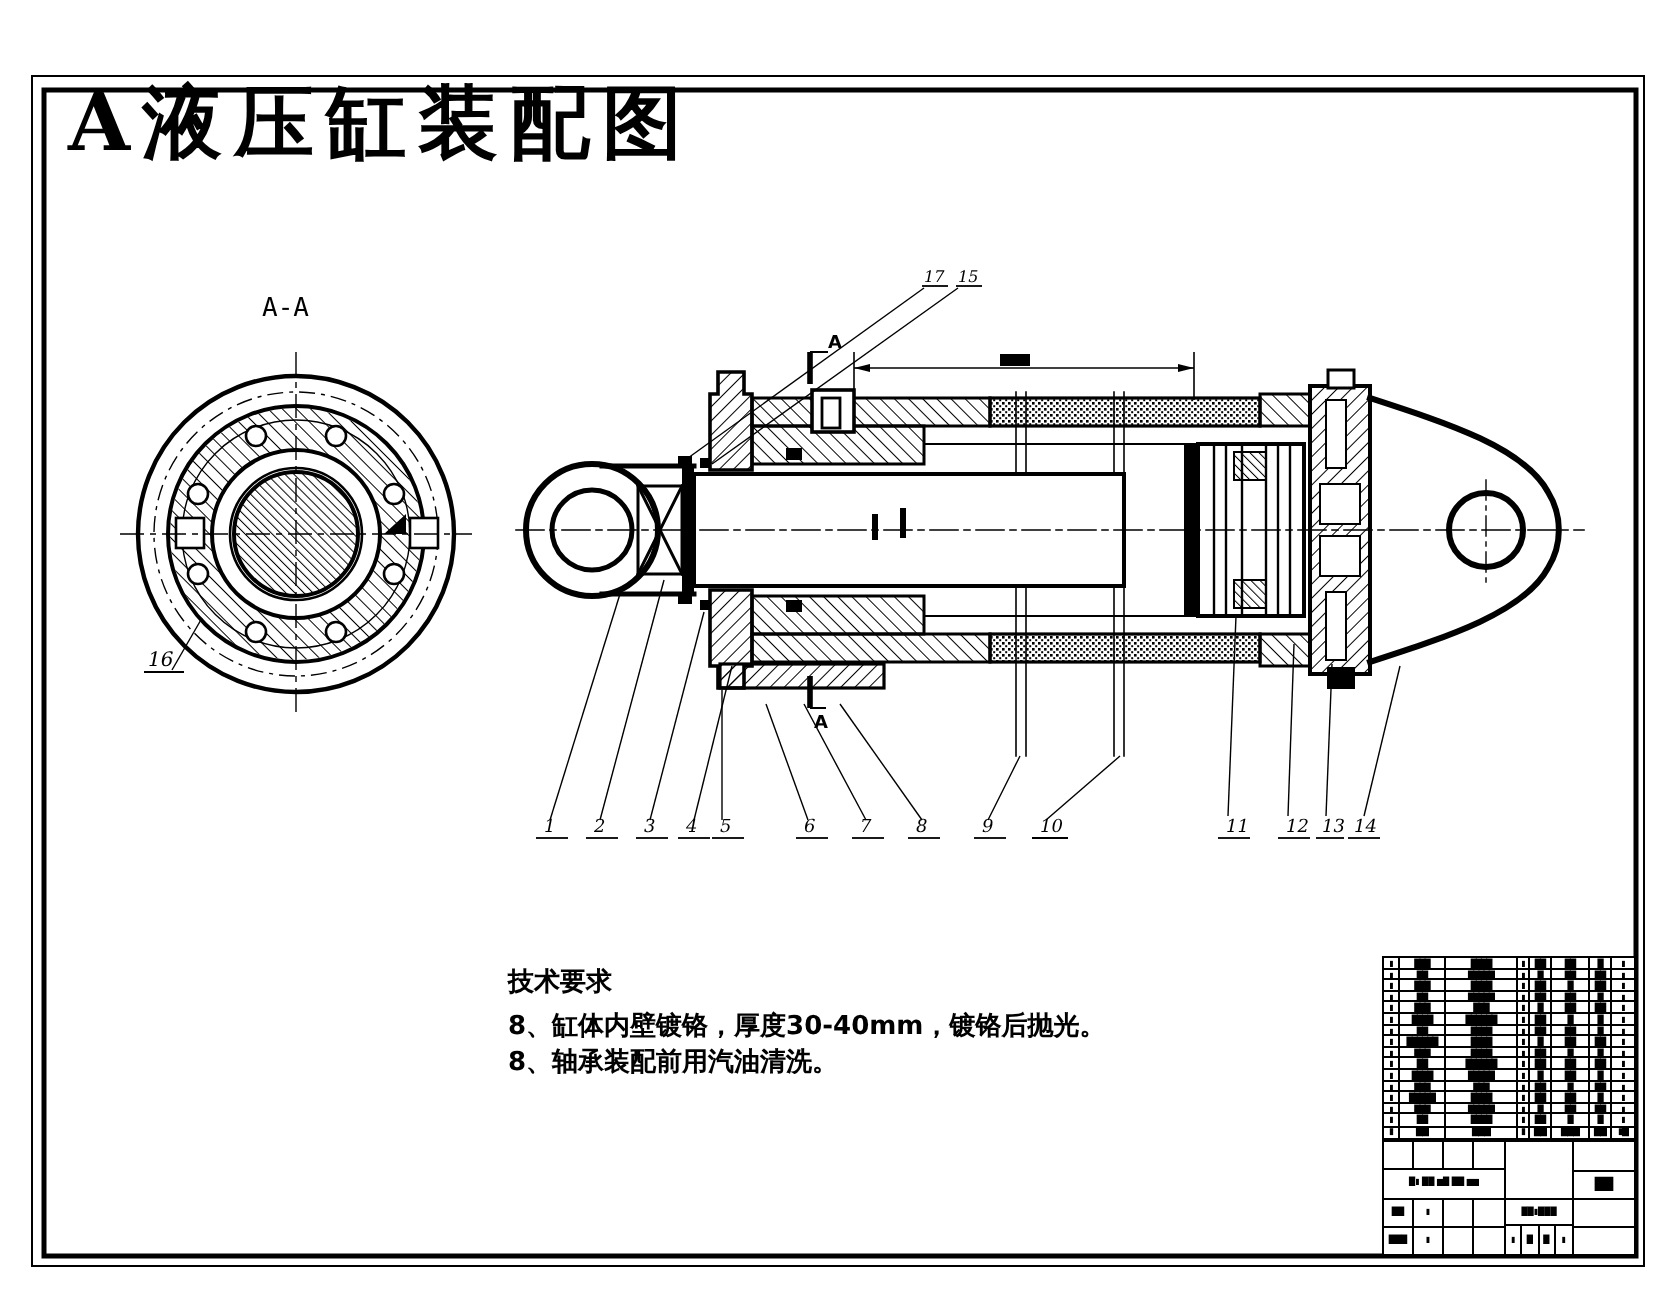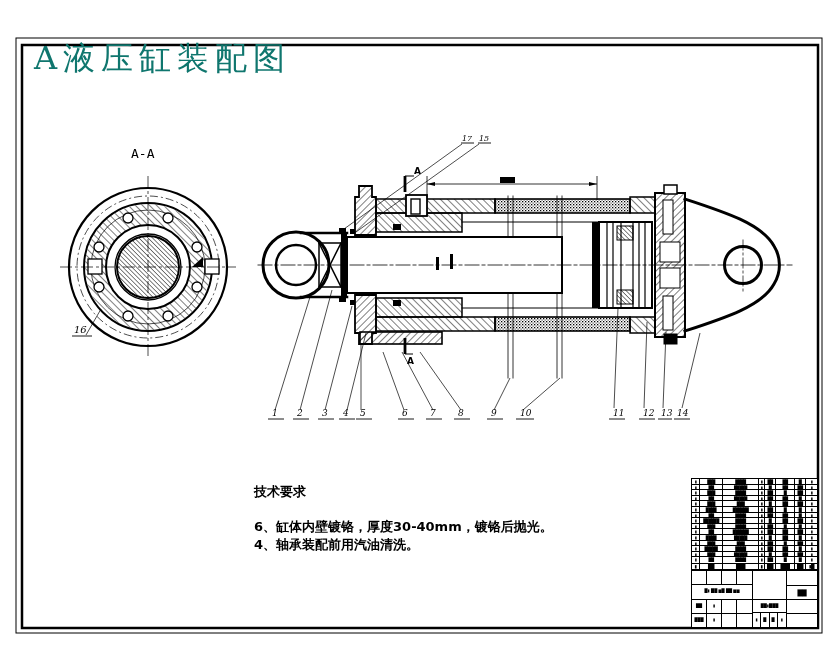--- a/index.html
+++ b/index.html
@@ -1,23 +1,23 @@
 <!DOCTYPE html>
 <html><head>
 <meta charset="utf-8">
 <style>
   html,body{margin:0;padding:0;background:#fff;}
   .sheet{position:relative;width:830px;height:654px;background:#ffffff;overflow:hidden;
          font-family:"DejaVu Sans",sans-serif;color:#000;}
   .cad{position:absolute;left:0;top:0;}
   .drawing-title{position:absolute;left:34px;top:42px;font-family:"DejaVu Serif",serif;
-    font-weight:normal;font-size:32px;line-height:1;color:#0f766e;letter-spacing:6px;white-space:nowrap;}
+    font-weight:bold;font-size:40px;line-height:1;color:#000000;letter-spacing:6px;white-space:nowrap;}
   .tech{position:absolute;left:254px;top:483px;width:310px;font-size:13px;font-weight:bold;
     line-height:18px;font-family:"DejaVu Sans",sans-serif;}
-  .tech .t-head{margin-bottom:17px;}
+  .tech .t-head{margin-bottom:4px;}
   
   .parts{position:absolute;left:691px;top:478px;width:127px;height:92px;border:1px solid #000;
     box-sizing:border-box;background:#fff;}
   .pt-rows{display:grid;grid-template-rows:repeat(15,1fr);height:84px;}
   .pt-row{display:grid;grid-template-columns:8px 23px 36px 6px 11px 19px 11px 1fr;
     border-bottom:1px solid #000;overflow:hidden;}
   .pt-row:last-child{border-bottom:none;}
   .pt-cell{border-right:1px solid #000;font-size:4px;line-height:5px;overflow:hidden;
     text-align:center;letter-spacing:-0.5px;}
   .pt-cell:last-child{border-right:none;}
@@ -269,22 +269,22 @@
       <text x="462" y="141" font-size="8">17</text>
       <text x="479" y="141" font-size="8">15</text>
     </g>
   </g>
 </svg>
 
 <div class="drawing-title">A液压缸装配图</div>
 
 <div class="tech">
   <div class="t-head">技术要求</div>
-  <div>6、缸体内壁镀铬，厚度30-40mm，镀铬后抛光。</div>
-  <div>4、轴承装配前用汽油清洗。</div>
+  <div>8、缸体内壁镀铬，厚度30-40mm，镀铬后抛光。</div>
+  <div>8、轴承装配前用汽油清洗。</div>
 </div>
 
 <div class="parts">
   <div class="pt-rows" id="parts-rows">
         <div class="pt-row">
           <div class="pt-cell">▮</div>
           <div class="pt-cell">███</div>
           <div class="pt-cell">████</div>
           <div class="pt-cell">▮</div>
           <div class="pt-cell">██</div>

